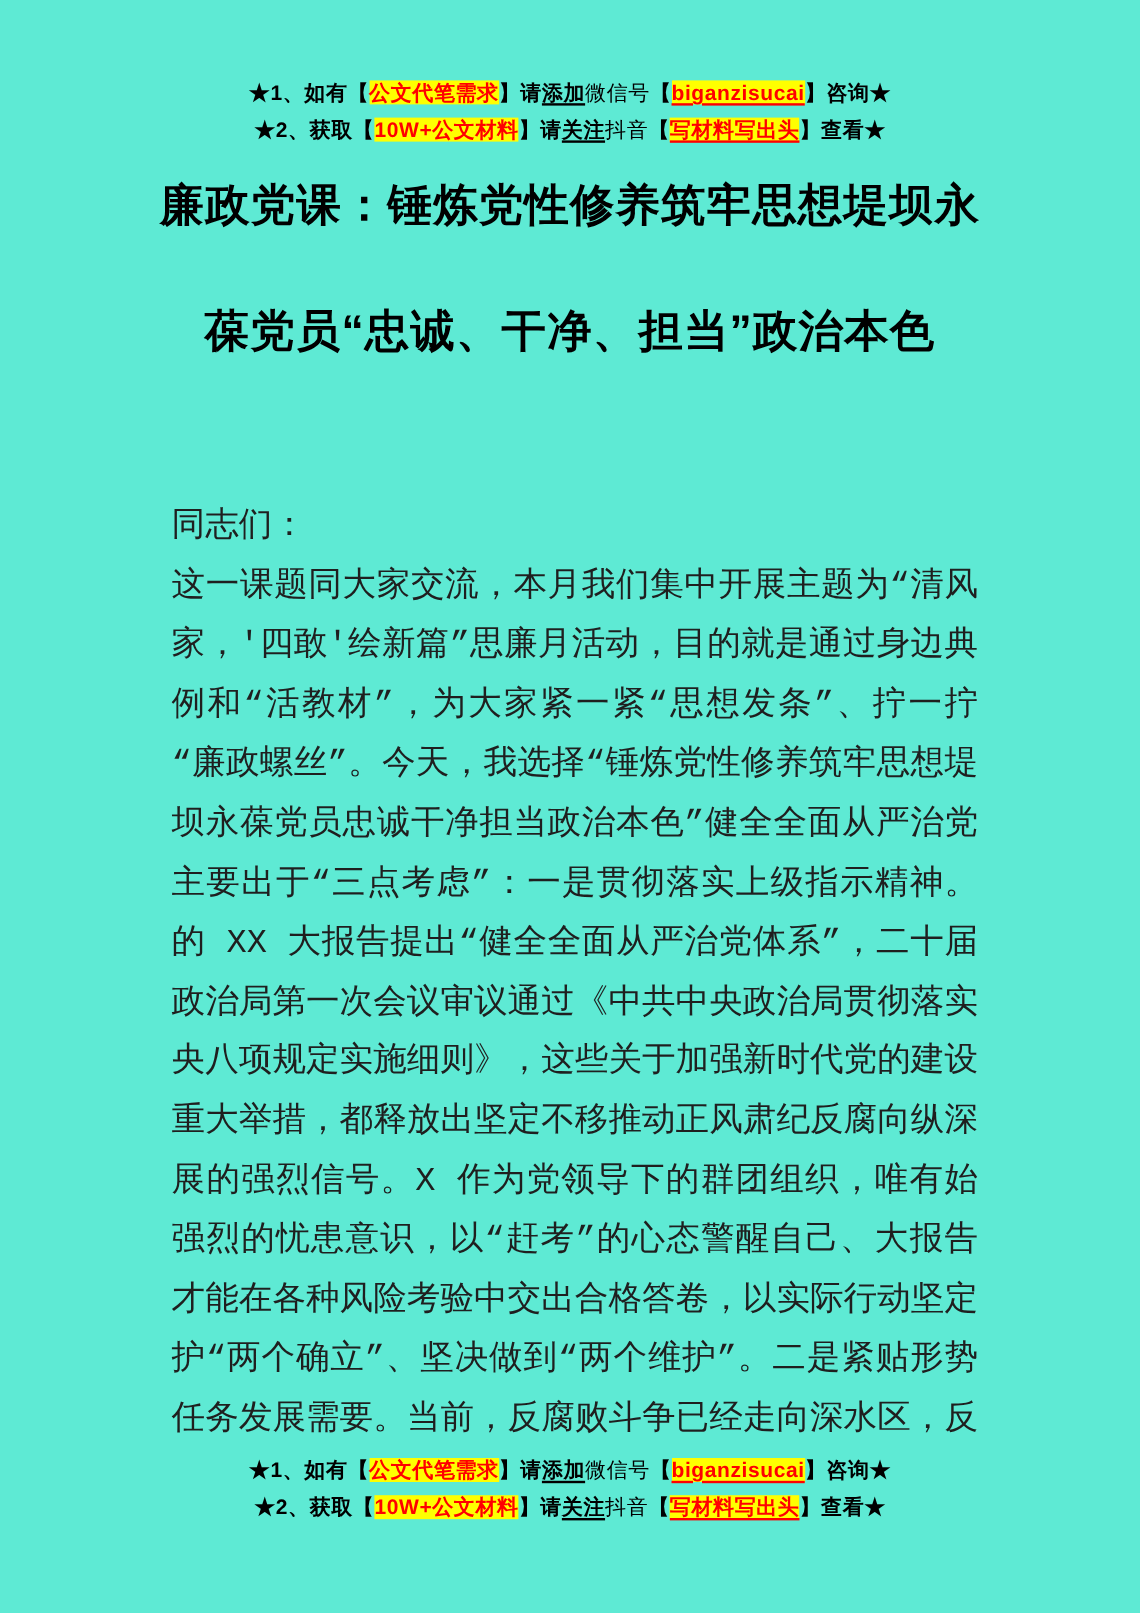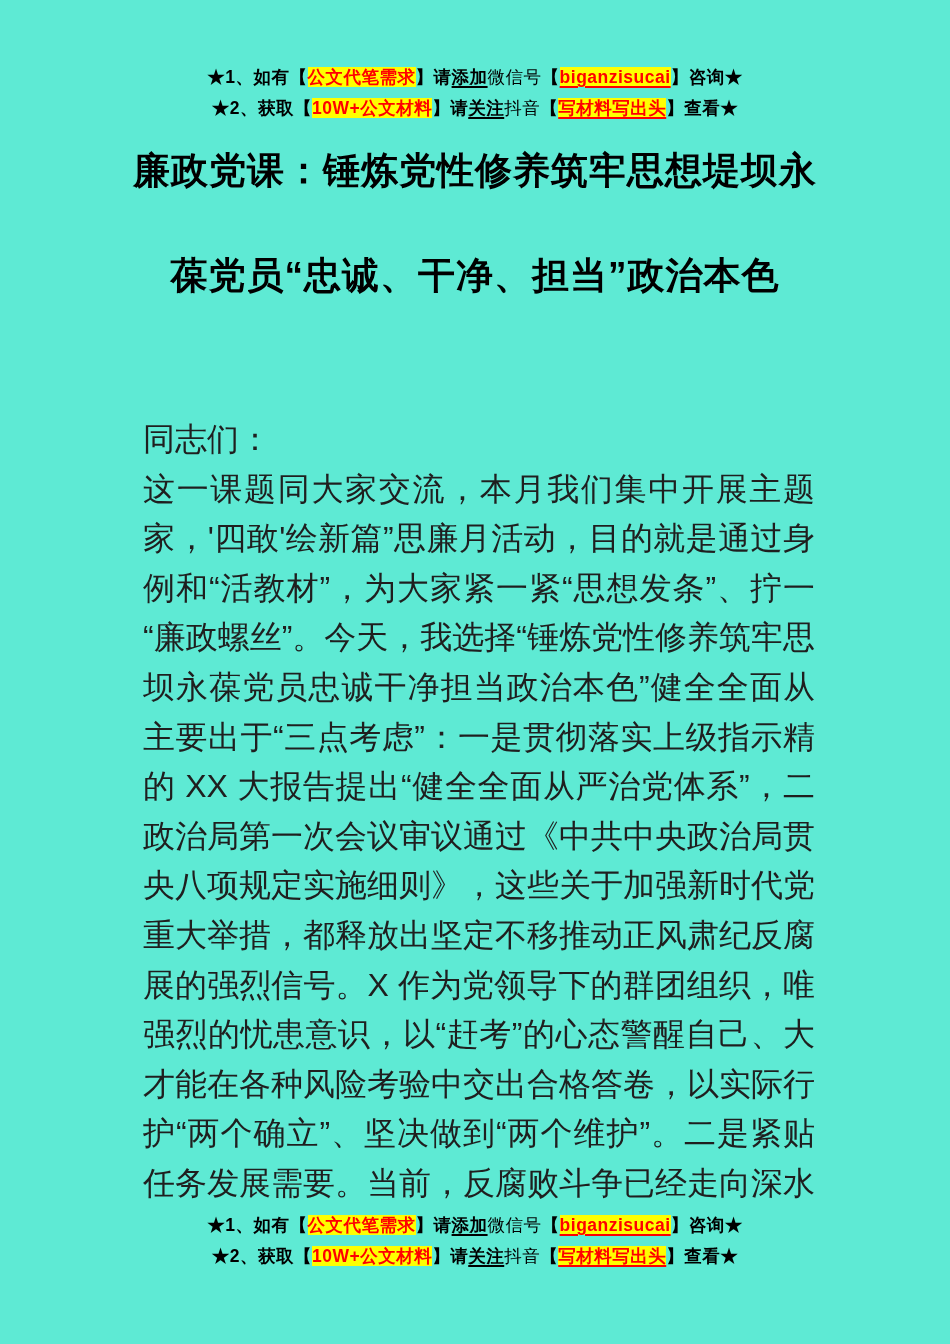--- a/index.html
+++ b/index.html
@@ -43,24 +43,25 @@
     color: #000000;
   }
   .title-1 { top: 148px; }
   .title-2 { top: 253px; }
   
   .body-text {
     position: absolute;
     top: 415px;
     left: 143px;
     width: 672px;
-    font-size: 32px;
+    font-size: 28px;
     line-height: 49.6px;
     color: #1f1f1f;
     font-weight: normal;
+    font-family: Liberation Mono, monospace;
   }
   .body-line {
     height: 49.6px;
     overflow: hidden;
     text-align: justify;
     text-align-last: justify;
   }
   .body-line.greeting {
     text-align: left;
     text-align-last: left;

